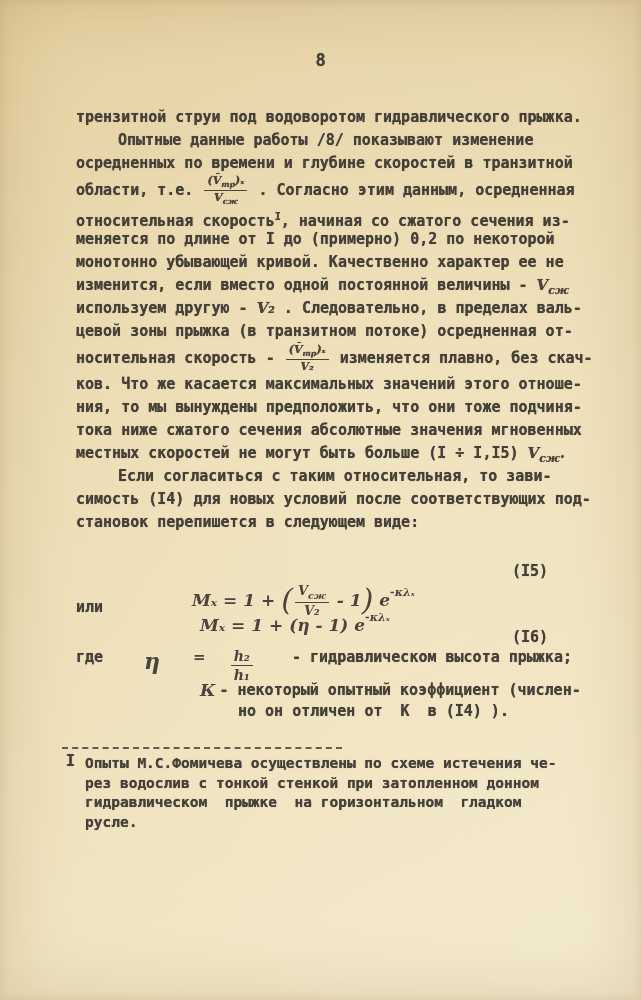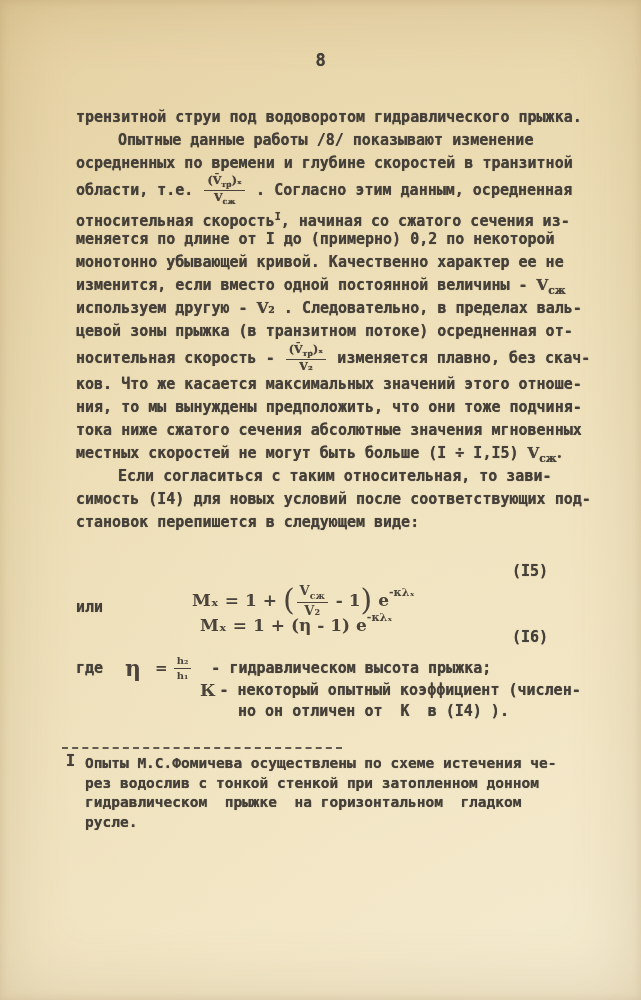--- a/index.html
+++ b/index.html
@@ -29,41 +29,41 @@
     position:absolute; left:76px; top:106px; width:515px;
     font-size:15px;
   }
   .line { height:23px; line-height:23px; white-space:pre; }
   .line.indent { padding-left:42px; }
   .line.tall { height:30px; line-height:30px; }
   .sup { font-size:10px; vertical-align:super; }
   
   .fm {
     font-family:"DejaVu Serif", serif;
-    font-weight:700;
+    font-style:italic; font-weight:700;
     color:#4b443c;
   }
   .frac {
     display:inline-block; text-align:center; vertical-align:middle;
     font-size:11px; line-height:1.15; margin:0 2px;
   }
   .frac .num { display:block; border-bottom:1.4px solid #4b443c; padding:0 3px 1px; }
   .frac .den { display:block; padding-top:1px; }
   .vsub { font-size:0.72em; vertical-align:sub; }
   .eq { position:absolute; font-size:17px; white-space:nowrap; }
   .eq .frac { font-size:13px; }
   .eq .paren { font-size:30px; font-weight:400; vertical-align:middle; position:relative; top:-2px; }
   .eq .exp { font-size:11px; vertical-align:super; position:relative; top:-3px; }
   .eq-tag { position:absolute; font-size:15px; }
   .or-word { position:absolute; left:76px; top:598px; font-size:15px; }
   .where { position:absolute; left:76px; top:648px; width:510px; font-size:15px; }
-  .where-row1 { display:flex; align-items:center; height:40px; }
+  .where-row1 { display:flex; align-items:flex-start; height:40px;gap:19px; }
   .where-word { margin-right:22px; }
   .where .eta { font-size:22px; margin-right:14px; }
-  .where .frac { font-size:10px; margin:0 6px; }
+  .where .frac { font-size:14px; margin:0 6px; }
   .where .deftext { margin-left:14px; }
   .where-row2 { display:flex; align-items:center; margin-left:124px; margin-top:-8px; }
   .where-row2 .kvar { font-size:17px; margin-right:4px; }
   .where-row3 { margin-left:162px; margin-top:2px; white-space:pre; }
   .fn-rule {
     position:absolute; left:62px; top:747px; width:280px; height:0;
     border-top:2.5px dashed #4a443c; opacity:0.85;
   }
   .footnote { position:absolute; left:64px; top:754px; width:515px; font-size:14.5px; }
   .fn-marker { position:absolute; left:2px; top:-2px; font-size:15px; }

